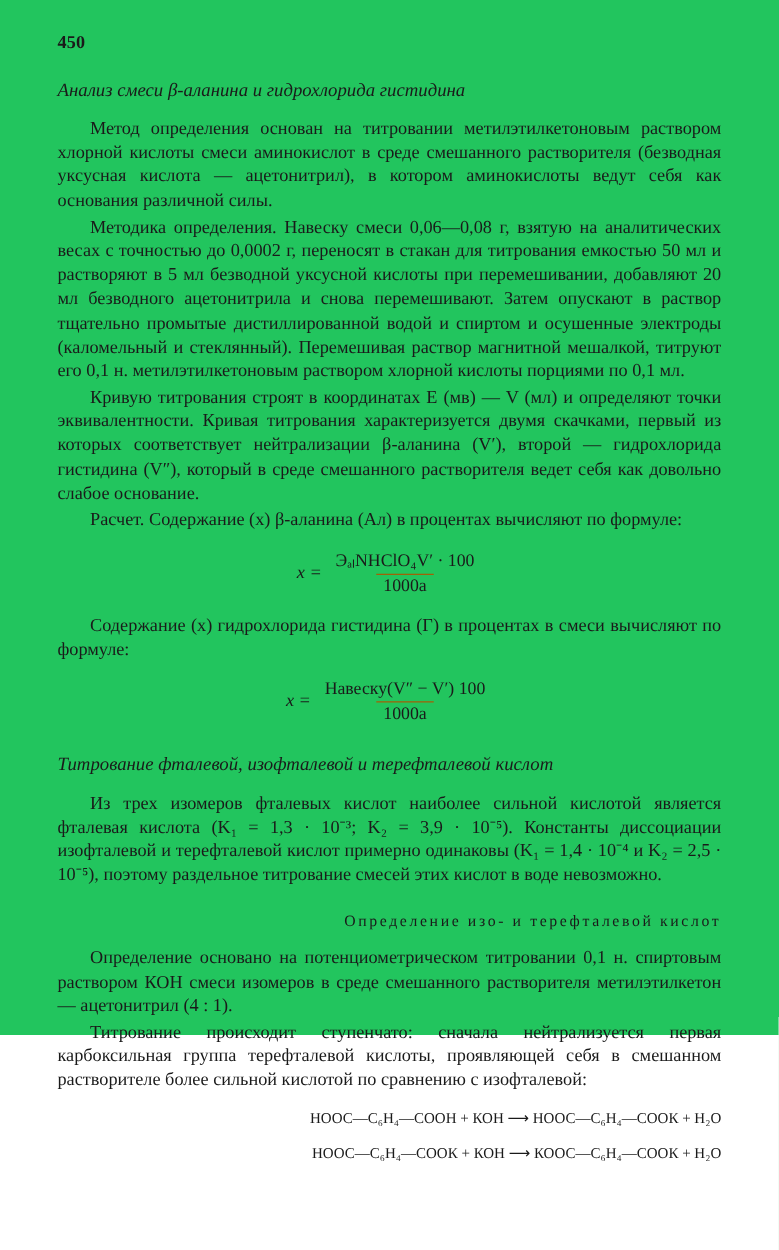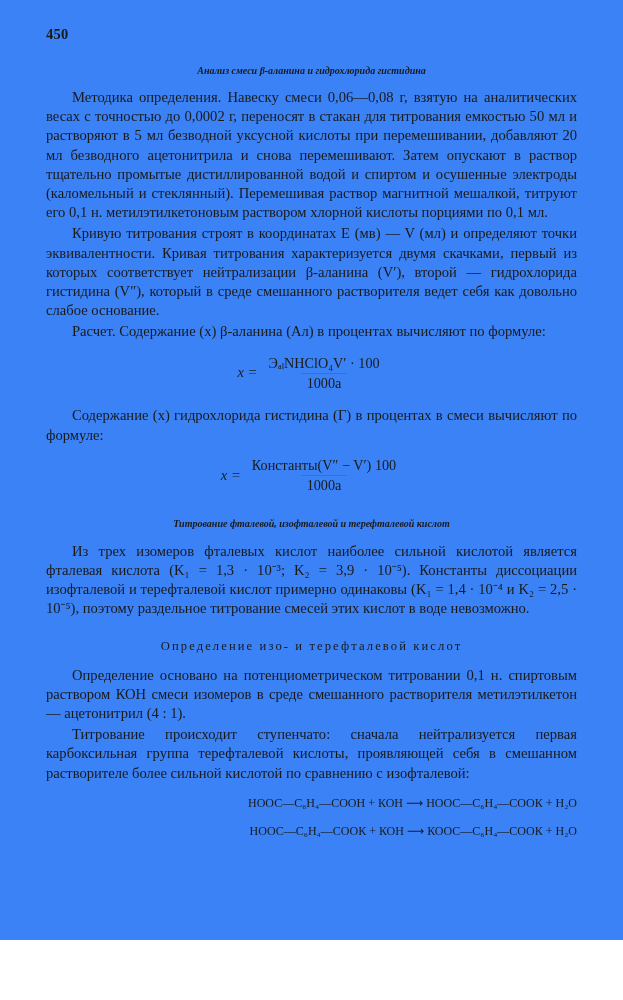--- a/index.html
+++ b/index.html
@@ -10,57 +10,56 @@
   body {
     width: 623px;
     height: 1000px;
     font-family: "Liberation Serif", serif;
     color: #1a1a1a;
     position: relative;
     overflow: hidden;
   }
   .page {
     width: 623px;
-    height: 940px;
+    height: 828px;
     box-sizing: border-box;
     padding: 26px 46px 36px 46px;
     position: relative;
-    background: #3b82f6;
+    background: #22c55e;
   }
   .header {
     display: flex;
     align-items: baseline;
     gap: 12px;
     margin-bottom: 22px;
     white-space: nowrap;
   }
   .page-number {
     font-size: 14.5px;
     font-weight: bold;
     letter-spacing: .2px;
   }
   .running-head {
     font-size: 12.3px;
     font-weight: bold;
     letter-spacing: .1px;
     text-transform: uppercase;
   }
   .section-title {
-    text-align: center;
     font-style: italic;
-    font-weight: bold;
-    font-size: 10px;
+    font-weight: normal;
+    font-size: 15px;
     margin: 4px 0 12px 0;
   }
   .section-title.spaced {
     margin-top: 24px;
     margin-bottom: 13px;
   }
   .sub-title {
-    text-align: center;
+    text-align: right;
     font-size: 12.6px;
     letter-spacing: 2.1px;
     margin: 20px 0 12px 0;
   }
   p {
     margin: 0 0 2px 0;
     font-size: 14.6px;
     line-height: 1.315;
     text-align: justify;
     text-justify: inter-word;
@@ -109,20 +108,21 @@
 <body>
 
 <div class="page">
 
   <div class="header">
     <span class="page-number">450</span>
   </div>
 
   <div class="section-title">Анализ смеси β-аланина и гидрохлорида гистидина</div>
 
+  <p>Метод определения основан на титровании метилэтилкетоновым раствором хлорной кислоты смеси аминокислот в среде смешанного растворителя (безводная уксусная кислота — ацетонитрил), в котором аминокислоты ведут себя как основания различной силы.</p>
 
   <p><b>Методика определения.</b><span> Навеску смеси 0,06—0,08 г, взятую на аналитических весах с точностью до 0,0002 г, переносят в стакан для титрования емкостью 50 мл и растворяют в 5 мл безводной уксусной кислоты при перемешивании, добавляют 20 мл безводного ацетонитрила и снова перемешивают. Затем опускают в раствор тщательно промытые дистиллированной водой и спиртом и осушенные электроды (каломельный и стеклянный). Перемешивая раствор магнитной мешалкой, титруют его 0,1 н. метилэтилкетоновым раствором хлорной кислоты порциями по 0,1 мл.</span></p>
 
   <p>Кривую титрования строят в координатах E (мв) — V (мл) и определяют точки эквивалентности. Кривая титрования характеризуется двумя скачками, первый из которых соответствует нейтрализации β-аланина (V′), второй — гидрохлорида гистидина (V″), который в среде смешанного растворителя ведет себя как довольно слабое основание.</p>
 
   <p><b>Расчет.</b><span> Содержание (x) β-аланина (Ал) в процентах вычисляют по формуле:</span></p>
 
   <div class="formula">
     <span class="eqwrap">
       <span>x =</span>
@@ -132,21 +132,21 @@
       </span>
     </span>
   </div>
 
   <p>Содержание (x) гидрохлорида гистидина (Г) в процентах в смеси вычисляют по формуле:</p>
 
   <div class="formula">
     <span class="eqwrap">
       <span>x =</span>
       <span class="frac">
-        <span class="num">Константы(V″ − V′) 100</span>
+        <span class="num">Навеску(V″ − V′) 100</span>
         <span class="den">1000a</span>
       </span>
     </span>
   </div>
 
   <div class="section-title spaced">Титрование фталевой, изофталевой и терефталевой кислот</div>
 
   <p>Из трех изомеров фталевых кислот наиболее сильной кислотой является фталевая кислота (K₁ = 1,3 · 10⁻³; K₂ = 3,9 · 10⁻⁵). Константы диссоциации изофталевой и терефталевой кислот примерно одинаковы (K₁ = 1,4 · 10⁻⁴ и K₂ = 2,5 · 10⁻⁵), поэтому раздельное титрование смесей этих кислот в воде невозможно.</p>
 
   <div class="sub-title">Определение изо- и терефталевой кислот</div>

